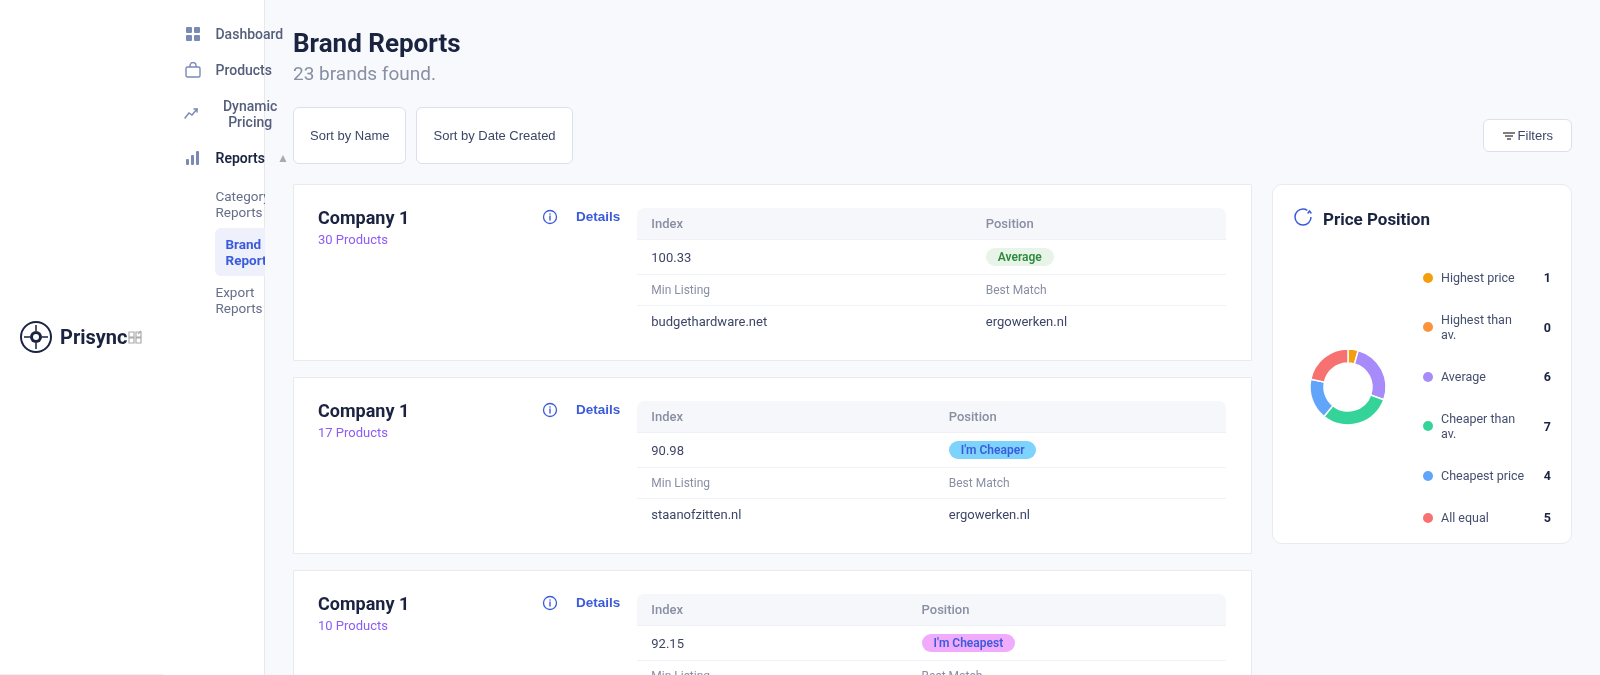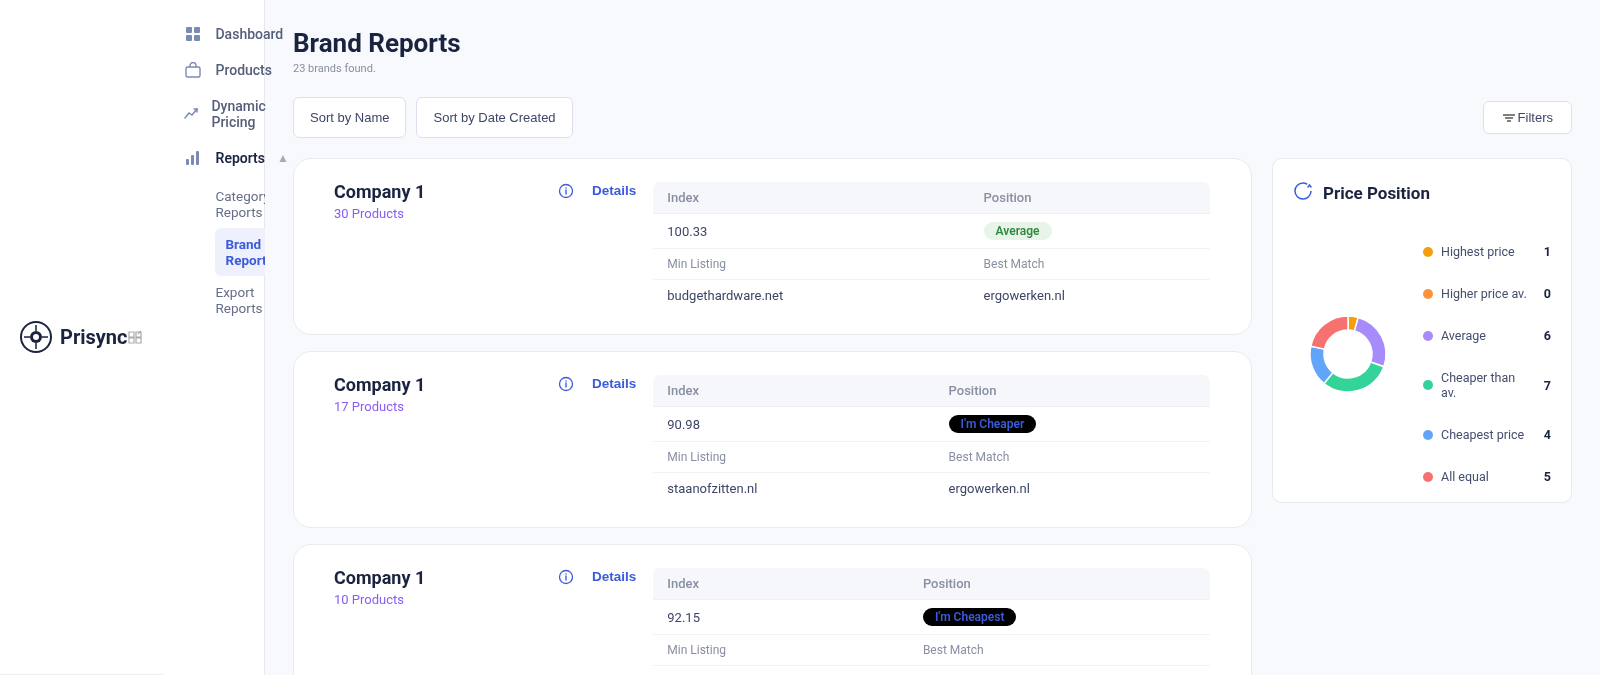--- a/index.html
+++ b/index.html
@@ -55,20 +55,21 @@
       align-items: center;
       gap: 12px;
       padding: 10px 20px;
       cursor: pointer;
       color: #555e7b;
       font-size: 14px;
       font-weight: 500;
       border-radius: 0;
       transition: background 0.15s;
       position: relative;
+      text-align: center;
     }
     .nav-item.active { color: #1a2340; font-weight: 600; }
     .nav-item .nav-icon { font-size: 16px; color: #7b8ab5; width: 20px; display: flex; align-items: center; justify-content: center; }
     .nav-item .chevron { margin-left: auto; font-size: 12px; color: #aaa; }
 
     .sub-nav { padding: 4px 0 4px 52px; }
     .sub-nav-item {
       display: block;
       padding: 8px 20px 8px 0;
       font-size: 13.5px;
@@ -96,37 +97,37 @@
       padding: 28px 28px 28px 28px;
       flex: 1;
     }
     .page-title {
       font-size: 26px;
       font-weight: 700;
       color: #1a2340;
       margin-bottom: 4px;
     }
     .page-subtitle {
-      font-size: 11px;
+      font-size: 19px;
       color: #888fa3;
       margin-bottom: 22px;
     }
 
     
     .toolbar {
       display: flex;
       align-items: center;
       gap: 10px;
       margin-bottom: 20px;
     }
     .sort-btn {
       background: #fff;
       border: 1px solid #dde0ec;
       border-radius: 6px;
-      padding: 12px 16px;
+      padding: 20px 16px;
       font-size: 13px;
       color: #3d4667;
       cursor: pointer;
       font-weight: 500;
       transition: background 0.15s;
     }
     .filters-btn {
       margin-left: auto;
       background: #fff;
       border: 1px solid #dde0ec;
@@ -150,23 +151,23 @@
     .cards-col {
       flex: 1;
       display: flex;
       flex-direction: column;
       gap: 16px;
     }
 
     
     .company-card {
       background: #fff;
-      border-radius: 18px;
+      border-radius: 1px;
       border: 1px solid #e8eaf0;
-      padding: 22px 40px;
+      padding: 22px 24px;
       display: flex;
       align-items: flex-start;
       gap: 24px;
     }
     .company-info {
       min-width: 200px;
     }
     .company-name {
       font-size: 18px;
       font-weight: 700;
@@ -213,22 +214,22 @@
     }
     .company-table tr:last-child td { border-bottom: none; }
     .badge {
       display: inline-block;
       padding: 2px 12px;
       border-radius: 12px;
       font-size: 12px;
       font-weight: 600;
     }
     .badge-average { background: #e8f4e8; color: #2d8a3e; }
-    .badge-cheaper { background: #000000; color: #3b5bdb; }
-    .badge-cheapest { background: #000000; color: #3b5bdb; }
+    .badge-cheaper { background: #7dd3fc; color: #3b5bdb; }
+    .badge-cheapest { background: #f0abfc; color: #3b5bdb; }
 
     
     .price-panel {
       width: 300px;
       min-width: 280px;
       background: #fff;
       border-radius: 10px;
       border: 1px solid #e8eaf0;
       padding: 22px 20px 18px 20px;
     }
@@ -533,21 +534,21 @@
               </svg>
           </div>
           <div class="legend" id="legend-container">
               <div class="legend-item">
     <span class="legend-dot" style="background:#f59e0b;"></span>
     <span>Highest price</span>
     <span class="legend-count">1</span>
   </div>
               <div class="legend-item">
     <span class="legend-dot" style="background:#fb923c;"></span>
-    <span>Higher price av.</span>
+    <span>Highest than av.</span>
     <span class="legend-count">0</span>
   </div>
               <div class="legend-item">
     <span class="legend-dot" style="background:#a78bfa;"></span>
     <span>Average</span>
     <span class="legend-count">6</span>
   </div>
               <div class="legend-item">
     <span class="legend-dot" style="background:#34d399;"></span>
     <span>Cheaper than av.</span>

